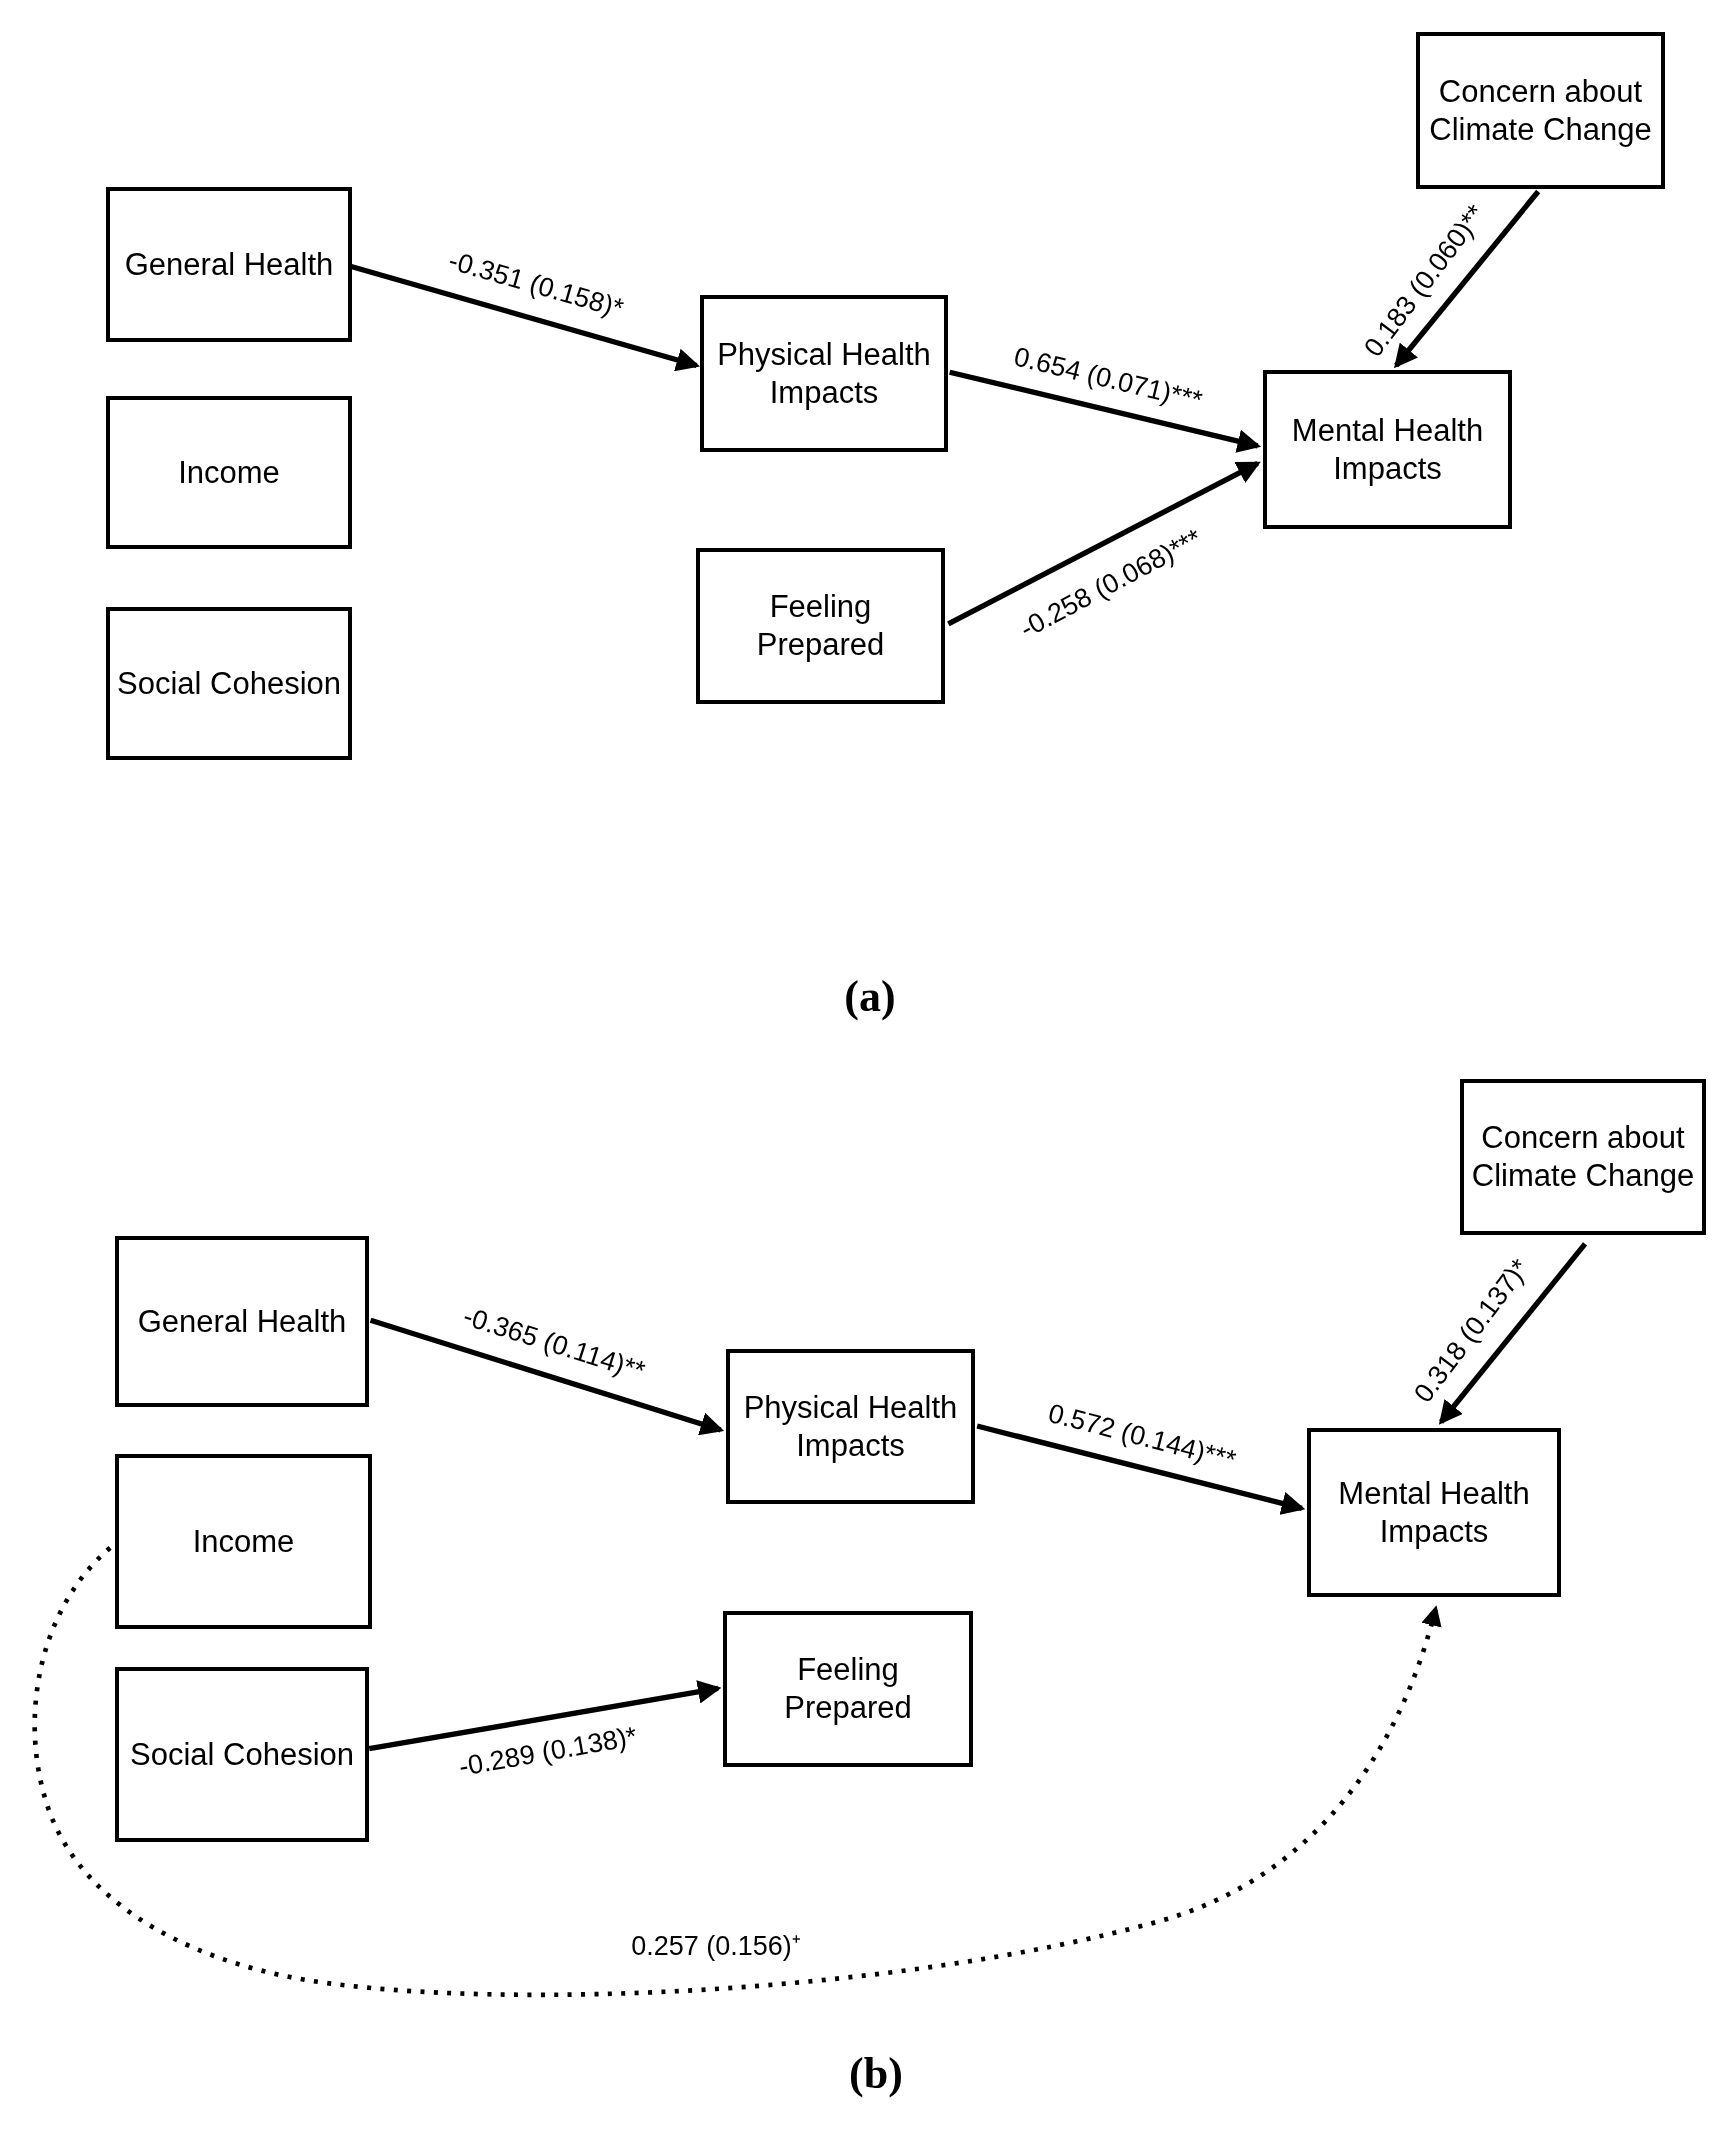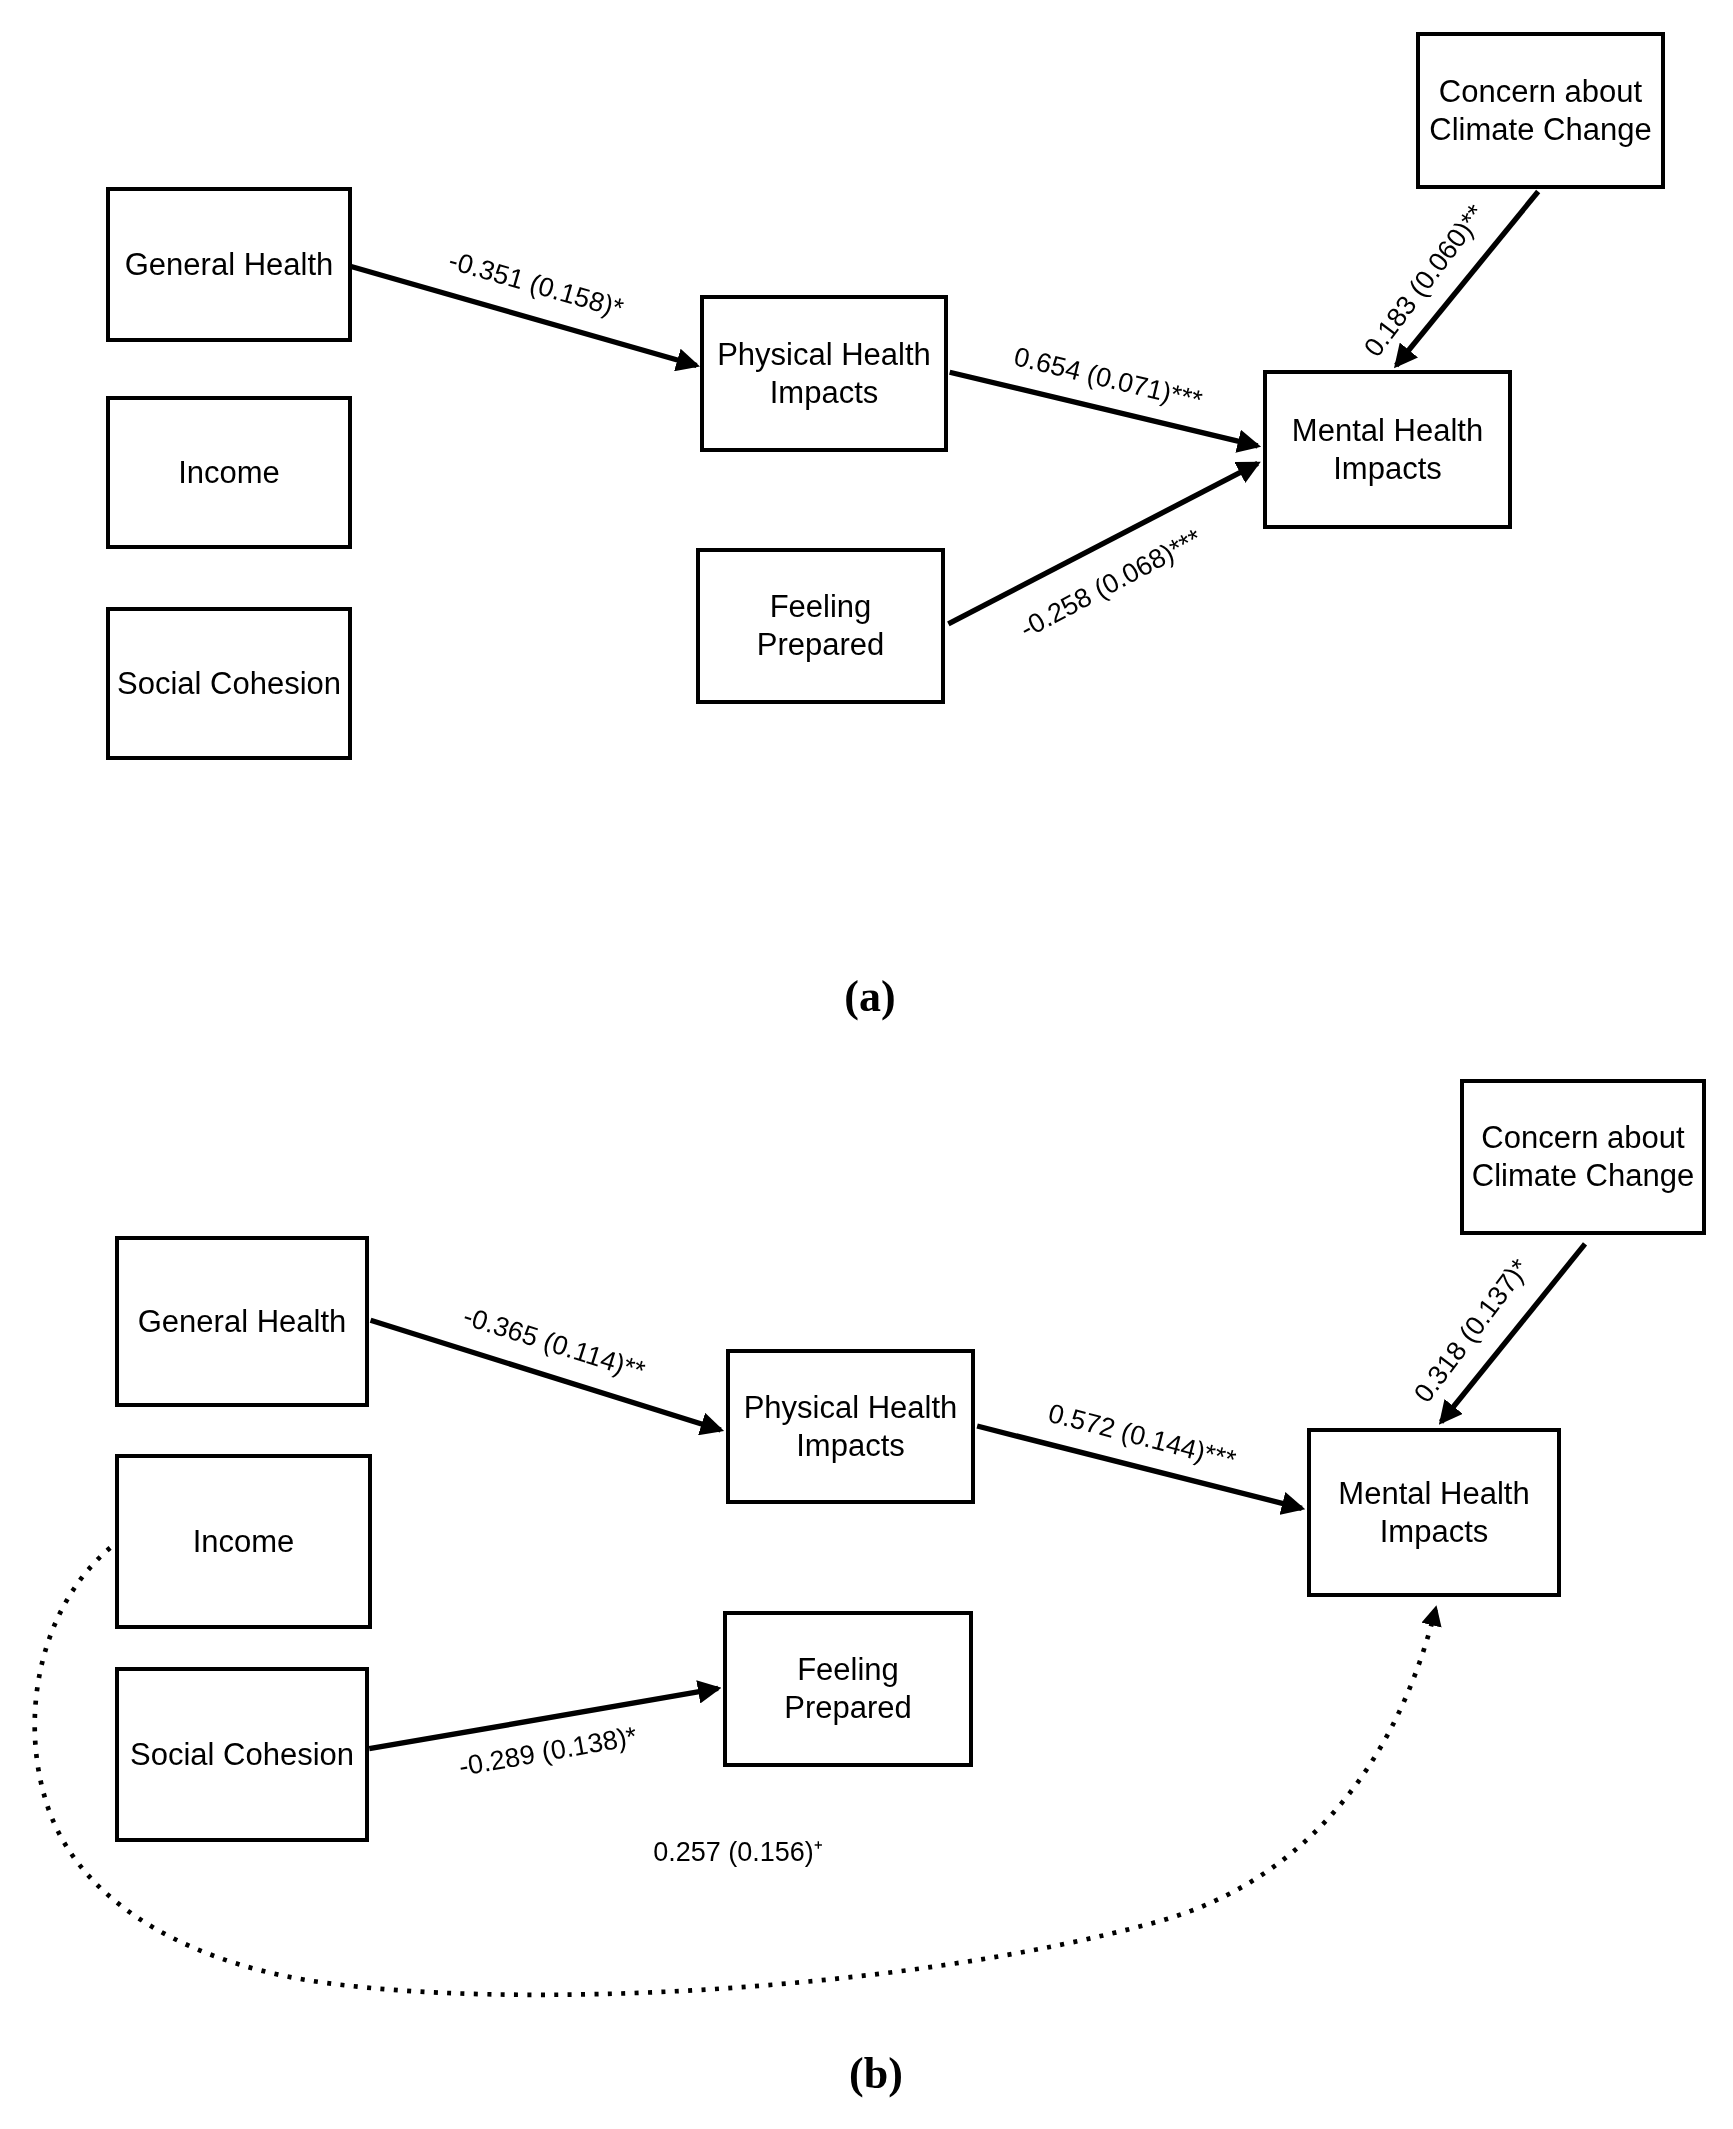--- a/index.html
+++ b/index.html
@@ -135,18 +135,18 @@
   </div>
   <div class="node" style="left:1307px; top:1428px; width:254px; height:169px;">
     <span>Mental Health
 Impacts</span>
   </div>
 
   <div class="plabel" style="left:554px; top:1344px; transform:translate(-50%,-50%) rotate(17.5deg);">-0.365 (0.114)**</div>
   <div class="plabel" style="left:1142px; top:1437px; transform:translate(-50%,-50%) rotate(14.5deg);">0.572 (0.144)***</div>
   <div class="plabel" style="left:1472px; top:1331px; transform:translate(-50%,-50%) rotate(-53deg);">0.318 (0.137)*</div>
   <div class="plabel" style="left:548px; top:1752px; transform:translate(-50%,-50%) rotate(-10deg);">-0.289 (0.138)*</div>
-  <div class="plabel" style="left:716px; top:1850px; transform:translate(-50%,-50%);margin-left:22px;">0.257 (0.156)⁺</div>
+  <div class="plabel" style="left:716px; top:1944px; transform:translate(-50%,-50%);">0.257 (0.156)⁺</div>
 
   <div class="caption" style="left:876px; top:2073px;">(b)</div>
 
 </div>
 
 
 </body></html>

